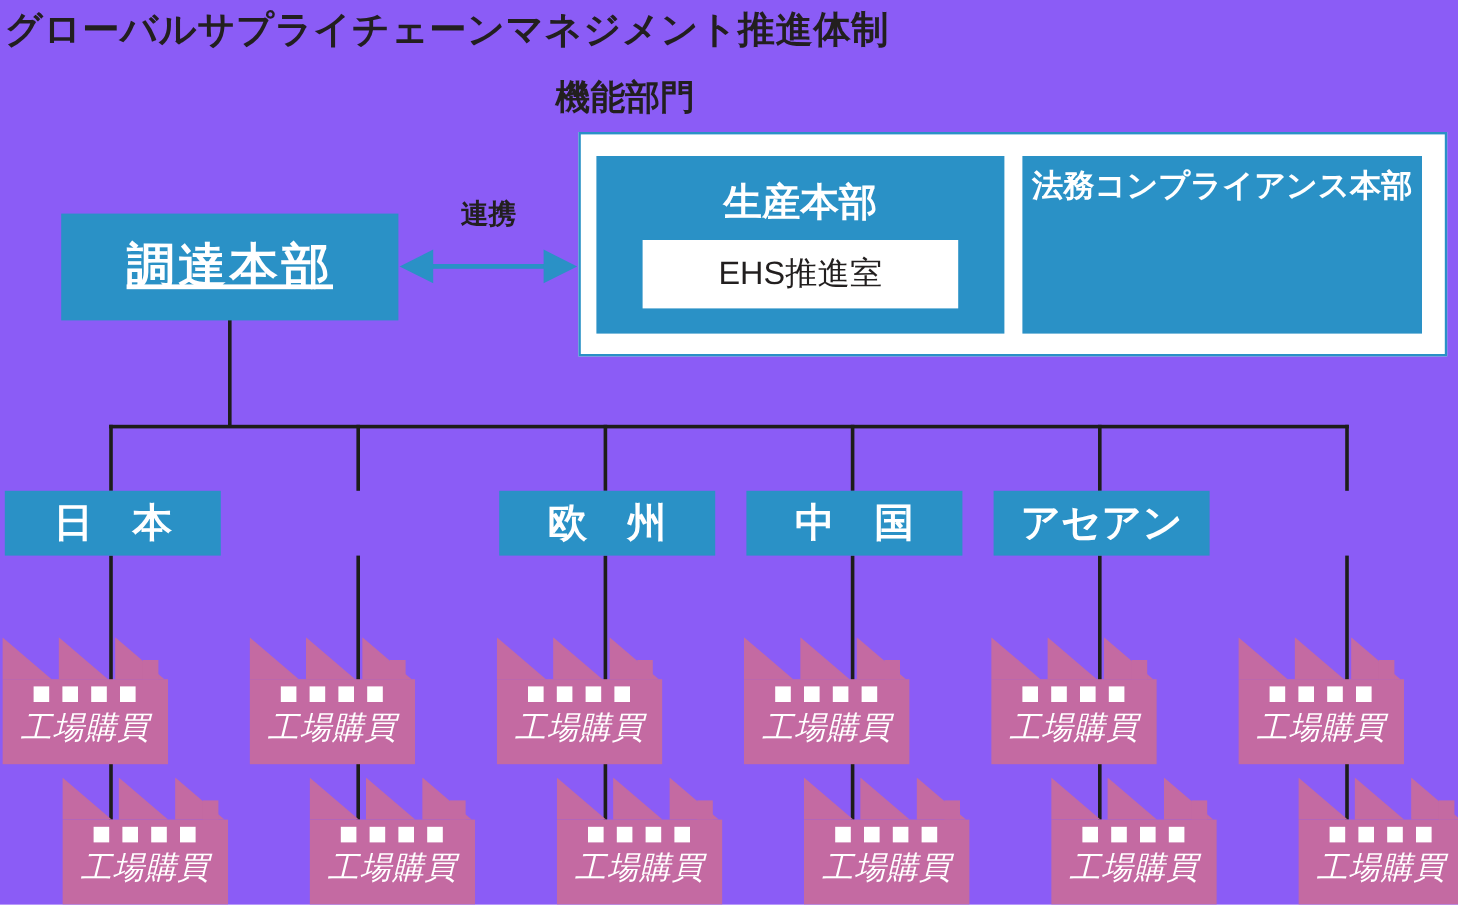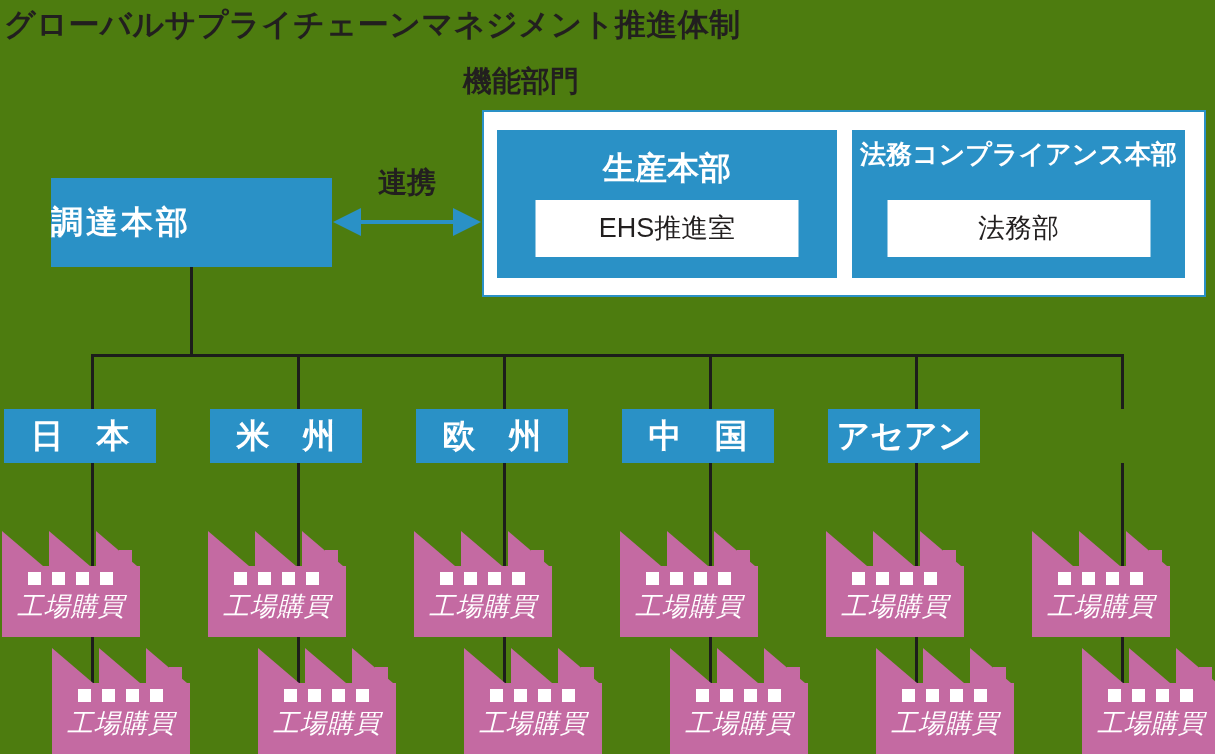--- a/index.html
+++ b/index.html
@@ -1,34 +1,34 @@
 <!DOCTYPE html>
 <html><head>
 <meta charset="utf-8">
 <style>
   * { margin:0; padding:0; box-sizing:border-box; }
   html,body { background:#ffffff; }
   body { font-family:"Liberation Sans", sans-serif; }
   .canvas {
     position:relative; width:1215px; height:754px;
-    background:#4d7c0f; overflow:hidden;
+    background:#8b5cf6; overflow:hidden;
     color:#221f1f;
   }
   
   .title {
     position:absolute; left:4px; top:4px;
     font-size:31px; font-weight:700; color:#221f1f; letter-spacing:0.5px;
   }
   .section-label {
     position:absolute; left:463px; top:62px;
     font-size:29px; font-weight:700; color:#221f1f;
   }
   .collab-label {
     position:absolute; left:332px; top:163px; width:150px;
-    text-align:center; font-size:29px; font-weight:700; color:#221f1f;
+    text-align:center; font-size:23px; font-weight:700; color:#221f1f;
   }
   
   .blue { background:#2a91c6; }
   .func-outline {
     position:absolute; left:482px; top:110px; width:724px; height:187px;
     border:2px solid #2a91c6; background:#ffffff;
   }
   .dept-box {
     position:absolute; top:130px; height:148px;
     color:#ffffff; text-align:center;
@@ -40,25 +40,25 @@
   .dept-prod .dept-name { font-size:32px; }
   .dept-legal { left:852px; width:333px; }
   .dept-legal .dept-name { font-size:26px; margin-top:7px;font-family:Liberation Mono, monospace; }
   .sub-box {
     position:absolute; top:70px; left:50%; transform:translateX(-50%);
     width:263px; height:57px; background:#ffffff; color:#221f1f;
     font-size:27px; line-height:57px; text-align:center;
   }
   .procurement-box {
     position:absolute; left:51px; top:178px; width:281px; height:89px;
-    color:#ffffff; font-size:32px; font-weight:700; letter-spacing:3px;
-    line-height:89px; z-index:3;
+    color:#ffffff; font-size:40px; font-weight:700; letter-spacing:3px;
+    text-align:center; line-height:89px; z-index:3;text-decoration:underline;
   }
   .region-box {
-    position:absolute; top:409px; width:152px; height:54px;
+    position:absolute; top:409px; width:180px; height:54px;
     color:#ffffff; font-size:33px; font-weight:700;
     text-align:center; line-height:54px; z-index:3;
   }
   
   .vline, .hline { position:absolute; background:#1d1d1b; z-index:1; }
   .vline { width:3px; }
   .hline { height:3px; }
   
   .collab-arrow { position:absolute; left:332px; top:205px; width:150px; height:34px; z-index:2; }
   
@@ -98,21 +98,20 @@
   <div class="section-label">機能部門</div>
   <div class="func-outline"></div>
 
   <div class="dept-box blue dept-prod">
     <span class="dept-name">生産本部</span>
     <div class="sub-box">EHS推進室</div>
   </div>
 
   <div class="dept-box blue dept-legal">
     <span class="dept-name">法務コンプライアンス本部</span>
-    <div class="sub-box">法務部</div>
   </div>
 
   <div class="procurement-box blue">調達本部</div>
 
   <div class="collab-label">連携</div>
   <svg class="collab-arrow" viewBox="0 0 150 34">
     <rect x="20" y="15" width="110" height="4" fill="#2a91c6"></rect>
     <polygon points="1,17 29,3 29,31" fill="#2a91c6"></polygon>
     <polygon points="149,17 121,3 121,31" fill="#2a91c6"></polygon>
   </svg>
@@ -128,21 +127,20 @@
   <div class="vline" style="left:1121px; top:354px; height:55px;"></div>
 
   <div class="vline" style="left:91px;  top:463px; height:220px;"></div>
   <div class="vline" style="left:297px; top:463px; height:220px;"></div>
   <div class="vline" style="left:503px; top:463px; height:220px;"></div>
   <div class="vline" style="left:709px; top:463px; height:220px;"></div>
   <div class="vline" style="left:915px; top:463px; height:220px;"></div>
   <div class="vline" style="left:1121px; top:463px; height:220px;"></div>
 
   <div class="region-box blue" style="left:4px;">日　本</div>
-  <div class="region-box blue" style="left:210px;">米　州</div>
   <div class="region-box blue" style="left:416px;">欧　州</div>
   <div class="region-box blue" style="left:622px;">中　国</div>
   <div class="region-box blue" style="left:828px;">アセアン</div>
 
   <div class="factory" style="left:2px; top:531px;">
     <svg viewBox="0 0 138 106">
         <use href="#fac"></use>
       </svg>
     <div class="factory-label">工場購買</div>
   </div>

